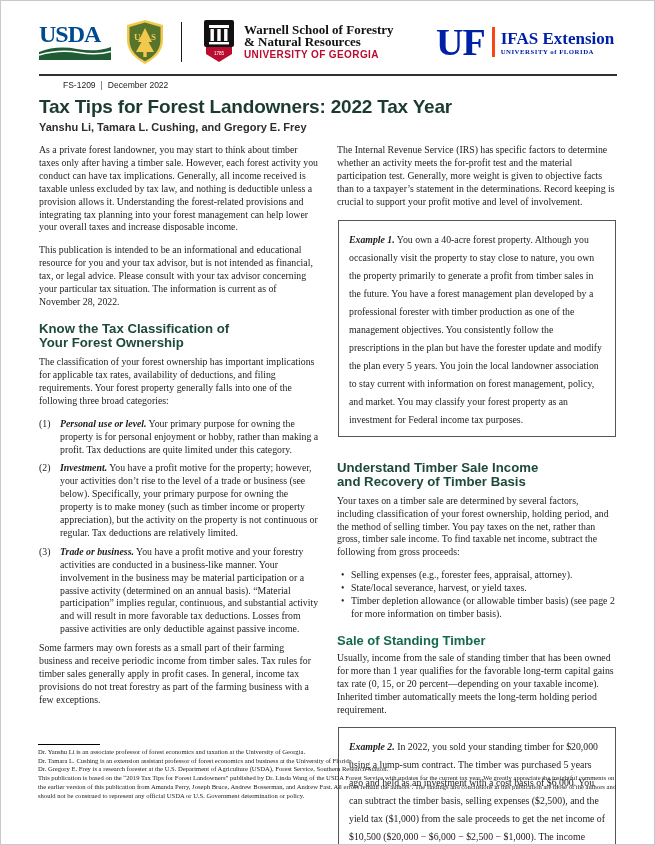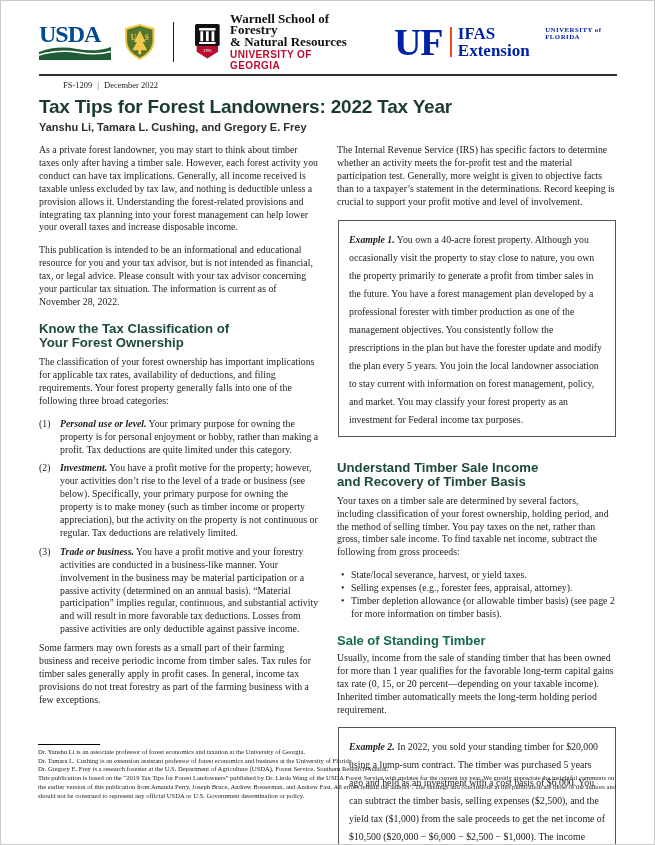--- a/index.html
+++ b/index.html
@@ -39,25 +39,25 @@
   .usda-swoosh{width:72px;height:16px;display:block;}
   .fs-shield{width:36px;height:44px;margin-right:18px;}
   .vdivider{width:1px;height:40px;background:#1a1a1a;margin-right:22px;}
   .uga-logo{width:30px;height:44px;margin-right:10px;}
   .warnell{display:flex;flex-direction:column;justify-content:center;margin-right:34px;width:158px;}
   .warnell-line{font-family:"Liberation Serif",serif;font-weight:bold;font-size:13px;line-height:11.5px;color:#111;}
   .uga-name{font-family:"Liberation Sans",sans-serif;font-weight:bold;font-size:10px;letter-spacing:.4px;color:var(--uga-red);margin-top:2px;}
   .uf-logo{display:flex;align-items:center;}
   .uf-mono{font-family:"Liberation Serif",serif;font-weight:bold;font-size:38px;line-height:30px;color:var(--uf-blue);letter-spacing:-1px;}
   .uf-bar{width:3px;height:30px;background:var(--uf-orange);margin:0 6px 0 7px;}
-  .ifas-block{display:flex;flex-direction:row;justify-content:center;}
+  .ifas-block{display:flex;flex-direction:column;justify-content:center;}
   .ifas-name{font-family:"Liberation Serif",serif;font-weight:bold;font-size:17px;line-height:17px;color:var(--uf-blue);}
   .uf-univ{font-family:"Liberation Serif",serif;font-weight:bold;font-size:6.8px;letter-spacing:.5px;color:var(--uf-blue);margin-top:1px;}
   .header-rule{height:2px;background:#2f2f2f;margin-top:7px;}
-  .doc-line{font-family:Liberation Serif, serif;font-size:8.5px;color:#222;margin-top:4px;padding-left:24px;}
+  .doc-line{font-family:Liberation Sans, sans-serif;font-size:8.5px;color:#222;margin-top:4px;padding-left:24px;}
   .doc-line .sep{margin:0 5px;color:#555;}
   
   .page-title{
     font-family:"Liberation Sans",sans-serif;font-weight:bold;
     font-size:19px;line-height:21px;color:var(--title-green);
     margin-top:6px;letter-spacing:-.2px;
   }
   .authors{font-family:"Liberation Sans",sans-serif;font-size:11px;color:#2d2d2d;margin-top:4px;font-weight:bold;}
   
   .columns{display:flex;gap:18px;margin-top:11px;}
@@ -183,24 +183,24 @@
       <div class="example">
         <span class="etxt"><span class="lead">Example 1.</span><span> You own a 40-acre forest property. Although you occasionally visit the property to stay close to nature, you own the property primarily to generate a profit from timber sales in the future. You have a forest management plan developed by a professional forester with timber production as one of the management objectives. You consistently follow the prescriptions in the plan but have the forester update and modify the plan every 5 years. You join the local landowner association to stay current with information on forest management, policy, and market. You may classify your forest property as an investment for Federal income tax purposes.</span></span>
       </div>
 
       <h2 class="sec">Understand Timber Sale Income
 and Recovery of Timber Basis</h2>
       <p class="body">Your taxes on a timber sale are determined by several factors, including classification of your forest ownership, holding period, and the method of selling timber. You pay taxes on the net, rather than gross, timber sale income. To find taxable net income, subtract the following from gross proceeds:</p>
 
       <div class="bullets">
         <div class="b">
-            <span>State/local severance, harvest, or yield taxes.</span>
+            <span>Selling expenses (e.g., forester fees, appraisal, attorney).</span>
           </div>
         <div class="b">
-            <span>Selling expenses (e.g., forester fees, appraisal, attorney).</span>
+            <span>State/local severance, harvest, or yield taxes.</span>
           </div>
         <div class="b">
             <span>Timber depletion allowance (or allowable timber basis) (see page 2 for more information on timber basis).</span>
           </div>
       </div>
 
       <h3 class="sub">Sale of Standing Timber</h3>
       <p class="body">Usually, income from the sale of standing timber that has been owned for more than 1 year qualifies for the favorable long-term capital gains tax rate (0, 15, or 20 percent—depending on your taxable income). Inherited timber automatically meets the long-term holding period requirement.</p>
 
       <div class="example">

